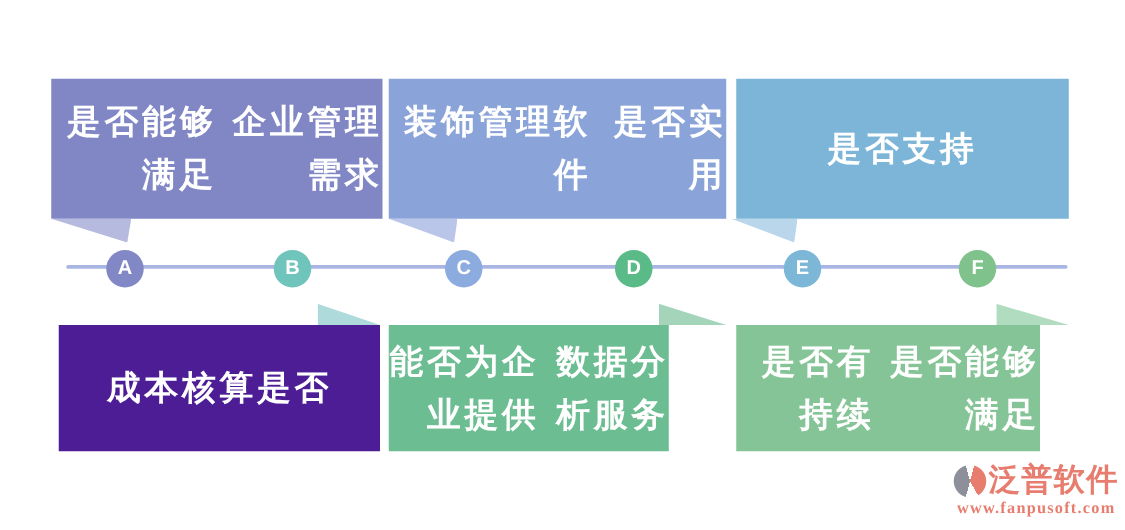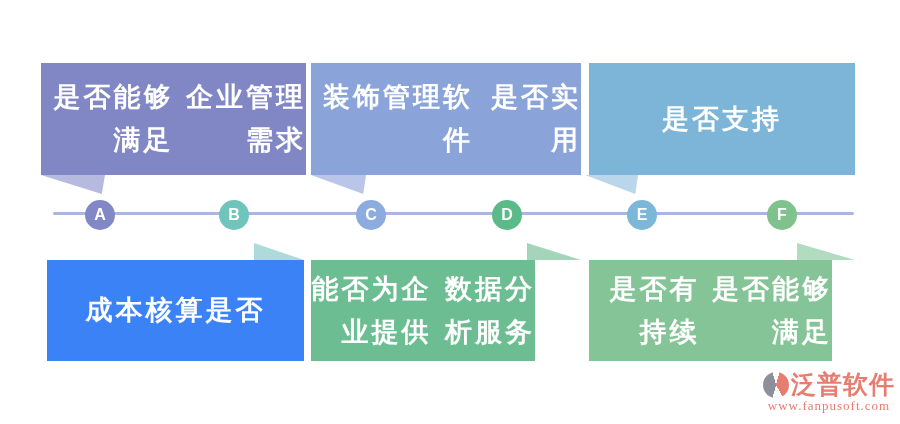--- a/index.html
+++ b/index.html
@@ -36,21 +36,21 @@
   .tt3{left:585px;width:53px}
   .tail.up{top:243px;height:17px;clip-path:polygon(0 0,100% 100%,0 100%);}
   .tb1{left:254px;width:50px}
   .tb2{left:527px;width:54px}
   .tb3{left:797px;width:58px}
   
   .logo{position:absolute;right:5px;top:371px;display:flex;flex-direction:column;align-items:center;}
   .logo-row{display:flex;align-items:center;gap:2px;justify-content:flex-end;}
   .logo-icon{width:26px;height:26px;border-radius:50%;}
   .logo-name{font-size:25px;font-weight:bold;letter-spacing:1px;line-height:1.1;}
-  .logo-url{font-family:"Liberation Serif","DejaVu Serif",serif;font-weight:normal;font-size:13px;margin-top:-1px;letter-spacing:1px;}
+  .logo-url{font-family:"Liberation Serif","DejaVu Serif",serif;font-weight:bold;font-size:13px;margin-top:-1px;letter-spacing:1px;}
 </style>
 </head>
 <body>
 
 <div class="canvas">
 
   <div class="hline" style="background: rgb(169, 182, 228);"></div>
 
   <div class="node nA" style="background: rgb(130, 136, 198);">
     <span>A</span>
@@ -81,21 +81,21 @@
     <span>装饰管理软件</span>
     <span>是否实用</span>
   </div>
   <div class="tail down tt2" style="background: rgb(186, 198, 233);"></div>
 
   <div class="box toprow b3" style="background: rgb(124, 181, 215);">
     <span>是否支持</span>
   </div>
   <div class="tail down tt3" style="background: rgb(185, 214, 234);"></div>
 
-  <div class="box bottomrow b4" style="background: #3b82f6;">
+  <div class="box bottomrow b4" style="background: #4c1d95;">
     <span>成本核算是否</span>
   </div>
   <div class="tail up tb1" style="background: rgb(175, 218, 219);"></div>
 
   <div class="box bottomrow b5" style="background: rgb(108, 189, 146);">
     <span>能否为企业提供</span>
     <span>数据分析服务</span>
   </div>
   <div class="tail up tb2" style="background: rgb(164, 213, 187);"></div>
 

